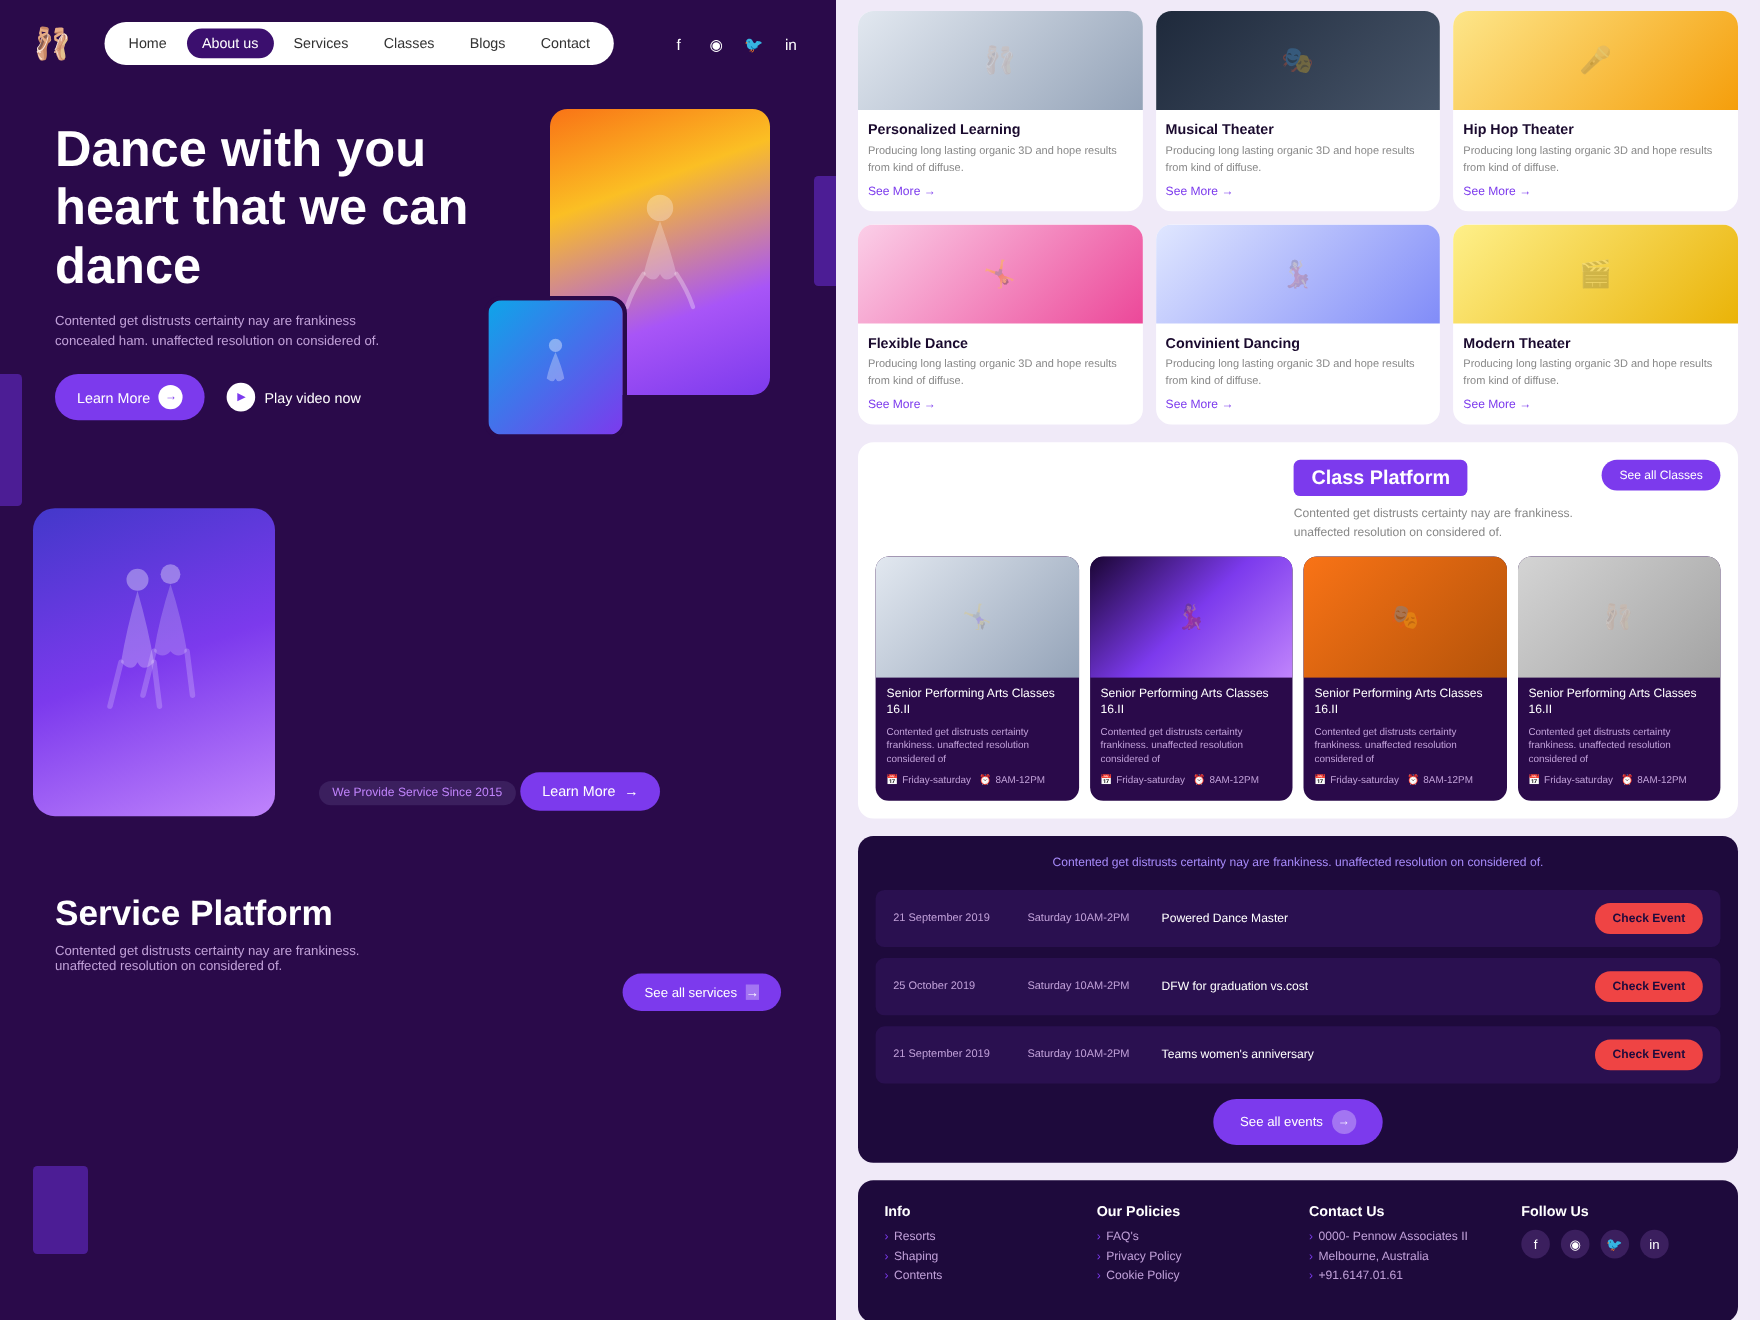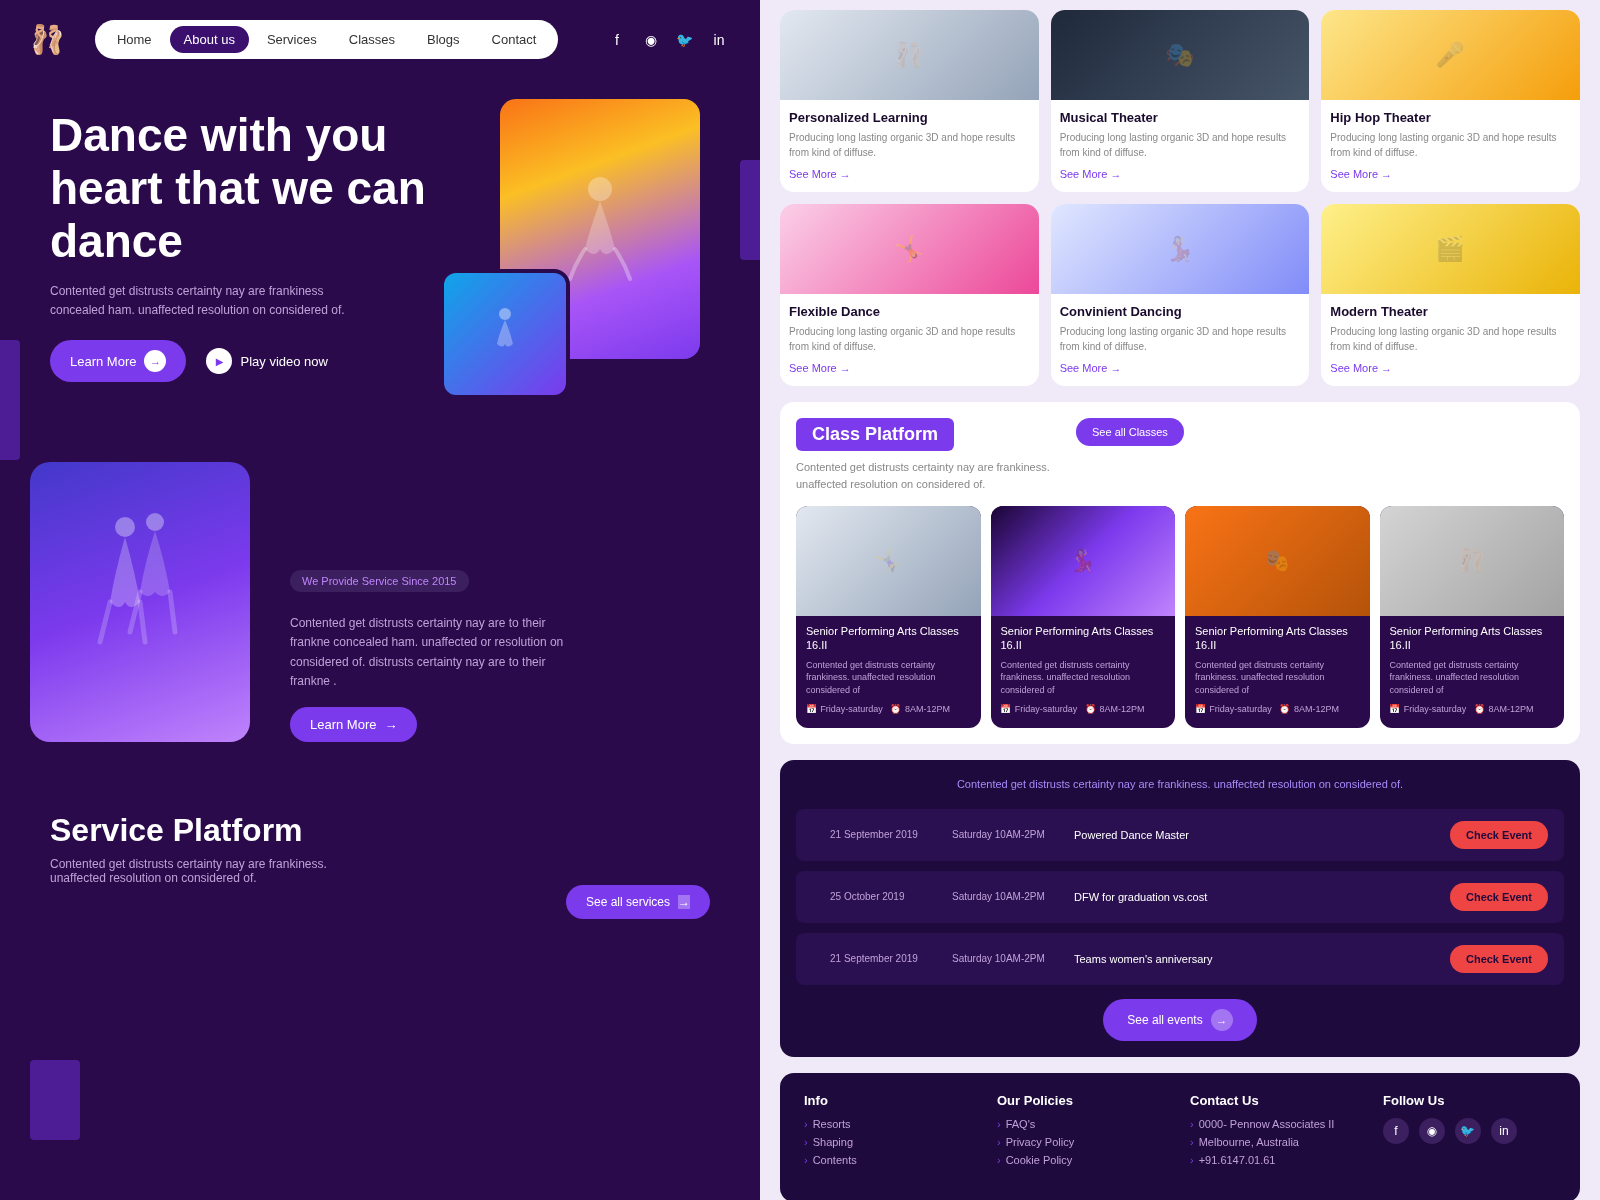--- a/index.html
+++ b/index.html
@@ -358,21 +358,21 @@
 
     
     .class-platform {
       background: white;
       border-radius: 14px;
       padding: 16px;
       margin-bottom: 16px;
     }
     .section-header {
       display: flex;
-      justify-content: flex-start;
+      justify-content: flex-end;
       align-items: flex-start;
       margin-bottom: 14px;
     }
     .section-title-badge {
       background: #7c3aed;
       color: white;
       font-size: 18px;
       font-weight: 700;
       padding: 6px 16px;
       border-radius: 6px;
@@ -463,21 +463,20 @@
       display: flex;
       align-items: center;
       padding: 12px 16px;
       margin-bottom: 10px;
       gap: 12px;
     }
     .event-date {
       font-size: 10px;
       color: #c0a0d8;
       min-width: 110px;
-      margin-left: 18px;
     }
     .event-time {
       font-size: 10px;
       color: #c0a0d8;
       min-width: 110px;
     }
     .event-name {
       font-size: 11px;
       color: white;
       flex: 1;
@@ -666,21 +665,20 @@
           <ellipse cx="75" cy="20" rx="9" ry="9" fill="rgba(255,255,255,0.35)"></ellipse>
           <path d="M45 35 Q35 70 30 100 Q40 110 45 100 Q50 110 60 100 Q55 70 45 35Z" fill="rgba(255,255,255,0.25)"></path>
           <path d="M75 29 Q65 60 60 90 Q68 98 75 90 Q82 98 90 90 Q85 60 75 29Z" fill="rgba(255,255,255,0.2)"></path>
           <path d="M30 100 L20 140 M60 100 L65 140" stroke="rgba(255,255,255,0.2)" stroke-width="5" stroke-linecap="round"></path>
           <path d="M60 90 L50 130 M90 90 L95 130" stroke="rgba(255,255,255,0.2)" stroke-width="5" stroke-linecap="round"></path>
         </svg>
       </div>
 
       <div class="community-section">
         <div class="we-provide-tag">We Provide Service Since 2015</div>
-        <p class="community-desc">Contented get distrusts certainty nay are to their frankne concealed ham. unaffected or resolution on considered of. distrusts certainty nay are to their frankne .</p>
         <button class="btn-learn-more">
           <span>Learn More</span>
           <div class="arrow-circle">→</div>
         </button>
       </div>
     </div>
 
     <div class="service-section" style="position:relative; margin-top: 30px;">
       <h2 class="service-title">Service Platform</h2>
       <p class="service-subtitle">Contented get distrusts certainty nay are frankiness. unaffected resolution on considered of.</p>

